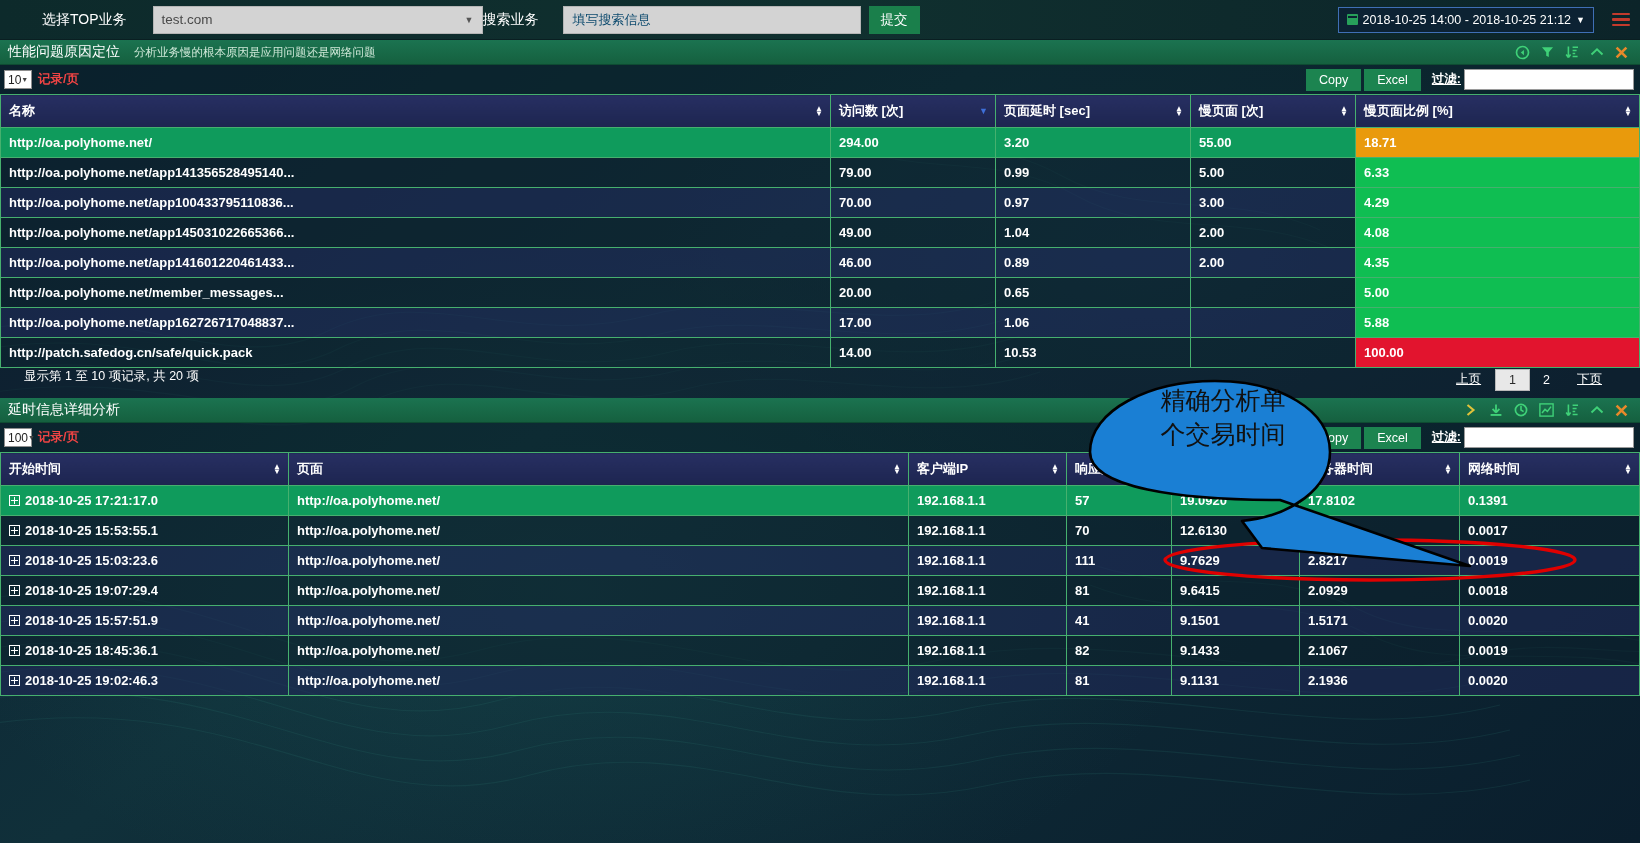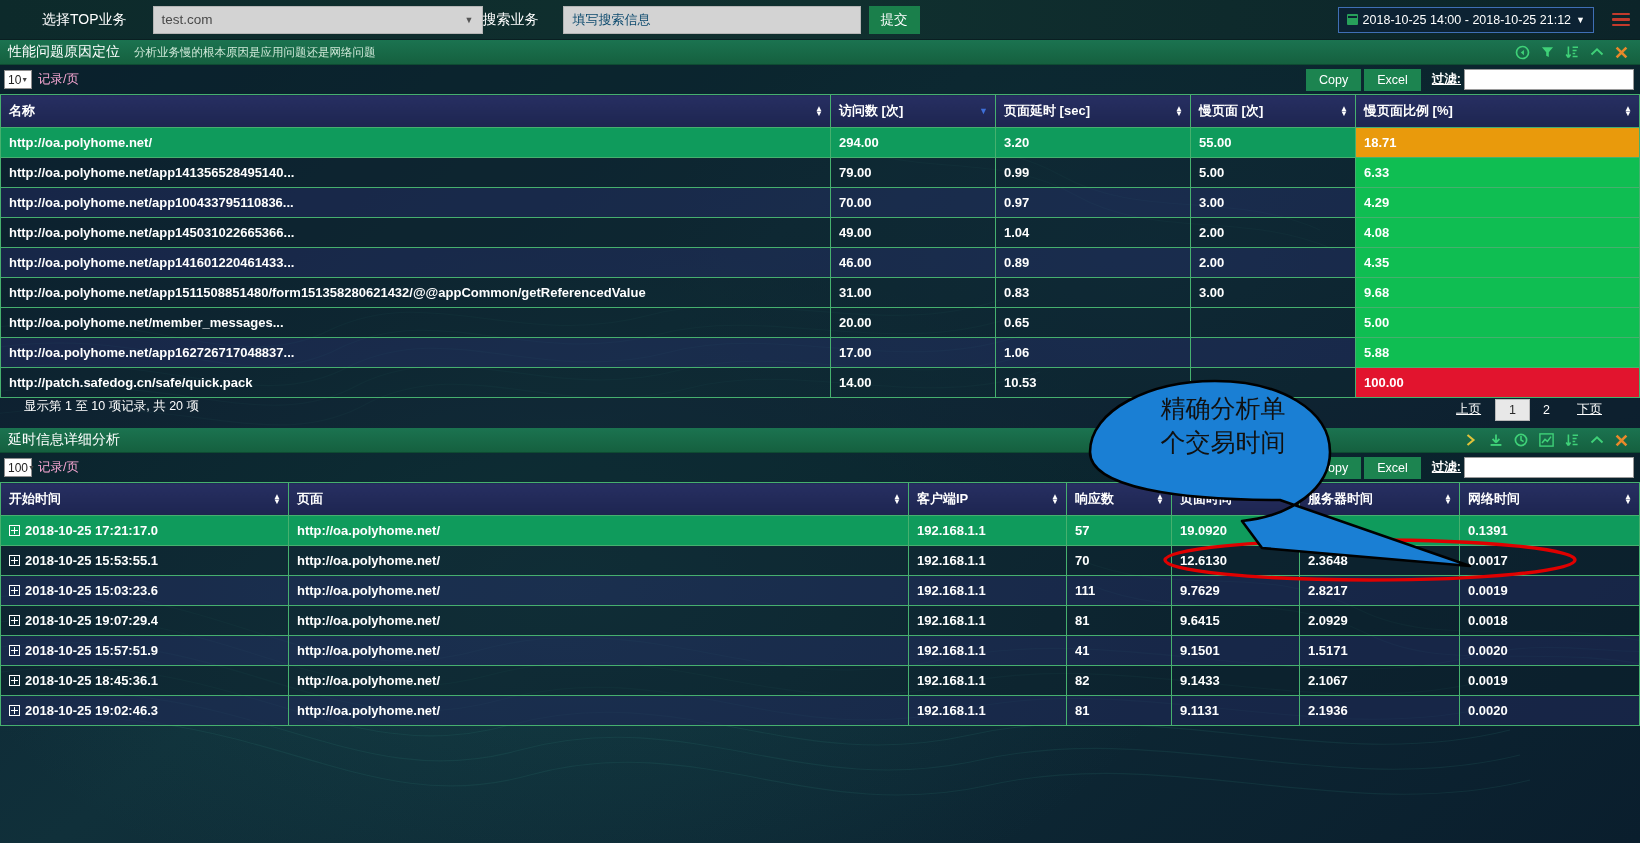--- a/index.html
+++ b/index.html
@@ -87,21 +87,21 @@
     height:29px; display:flex; align-items:center;
     padding:0 6px 0 4px;
     background:rgba(10,32,40,0.55);
   }
   .len-select{
     width:28px;height:19px;background:#fff;border:1px solid #8e8e8e;
     display:flex;align-items:center;justify-content:space-between;
     padding:0 3px; color:#222;font-size:12px; cursor:pointer;
   }
   .len-select .caret{font-size:7px;color:#444;}
-  .len-label{ color:#f9a8d4;font-size:12.5px; margin-left:6px; font-weight:normal;}
+  .len-label{ color:#ef4444;font-size:12.5px; margin-left:6px; font-weight:bold;}
   .toolbar-right{ margin-left:auto; display:flex; align-items:center; gap:3px;}
   .btn-sm{
     height:22px; padding:0 13px; background:#1c8450; color:#fff;
     font-size:12.5px; display:flex;align-items:center;justify-content:center;cursor:pointer;
   }
   .filter-label{ color:#fff; font-size:12.5px; font-weight:bold; margin-left:8px;
     text-decoration:underline; }
   .filter-input{ width:170px;height:21px;background:#fff;border:1px solid #9a9a9a;}
 
   
@@ -311,27 +311,20 @@
           <td>1.04</td>
           <td>2.00</td>
           <td class="cell-green">4.08</td>
         </tr>
         <tr class="row-odd">
           <td>http://oa.polyhome.net/app141601220461433...</td>
           <td>46.00</td>
           <td>0.89</td>
           <td>2.00</td>
           <td class="cell-green">4.35</td>
-        </tr>
-        <tr class="row-even">
-          <td>http://oa.polyhome.net/app1511508851480/form151358280621432/@@appCommon/getReferencedValue</td>
-          <td>31.00</td>
-          <td>0.83</td>
-          <td>3.00</td>
-          <td class="cell-green">9.68</td>
         </tr>
         <tr class="row-even">
           <td>http://oa.polyhome.net/member_messages...</td>
           <td>20.00</td>
           <td>0.65</td>
           <td></td>
           <td class="cell-green">5.00</td>
         </tr>
         <tr class="row-odd">
           <td>http://oa.polyhome.net/app162726717048837...</td>
@@ -507,20 +500,20 @@
           <td>0.0020</td>
         </tr>
       </tbody>
   </table>
 </div>
 
 <svg class="callout" style="left:1030px; top:348px; width:470px; height:220px;" viewBox="0 0 470 220">
   <path d="M60,104 C60,62 120,33 185,33 C250,33 300,62 300,104 C300,140 262,168 212,173
            L232,200 L440,218 L250,152 C150,152 60,140 60,104 Z" fill="#1a7fd4" stroke="#000000" stroke-width="2.6" stroke-linejoin="round"></path>
 </svg>
-<div class="callout-text" style="left:1103px; top:392px;">
+<div class="callout-text" style="left:1103px; top:384px;">
   <div>精确分析单</div>
   <div>个交易时间</div>
 </div>
 
 <svg class="oval-highlight" style="left:1160px; top:536px; width:420px; height:48px;" viewBox="0 0 420 48">
   <ellipse cx="210" cy="24" rx="205" ry="20" fill="none" stroke="#e00000" stroke-width="3.4"></ellipse>
 </svg>
 
 </body></html>

